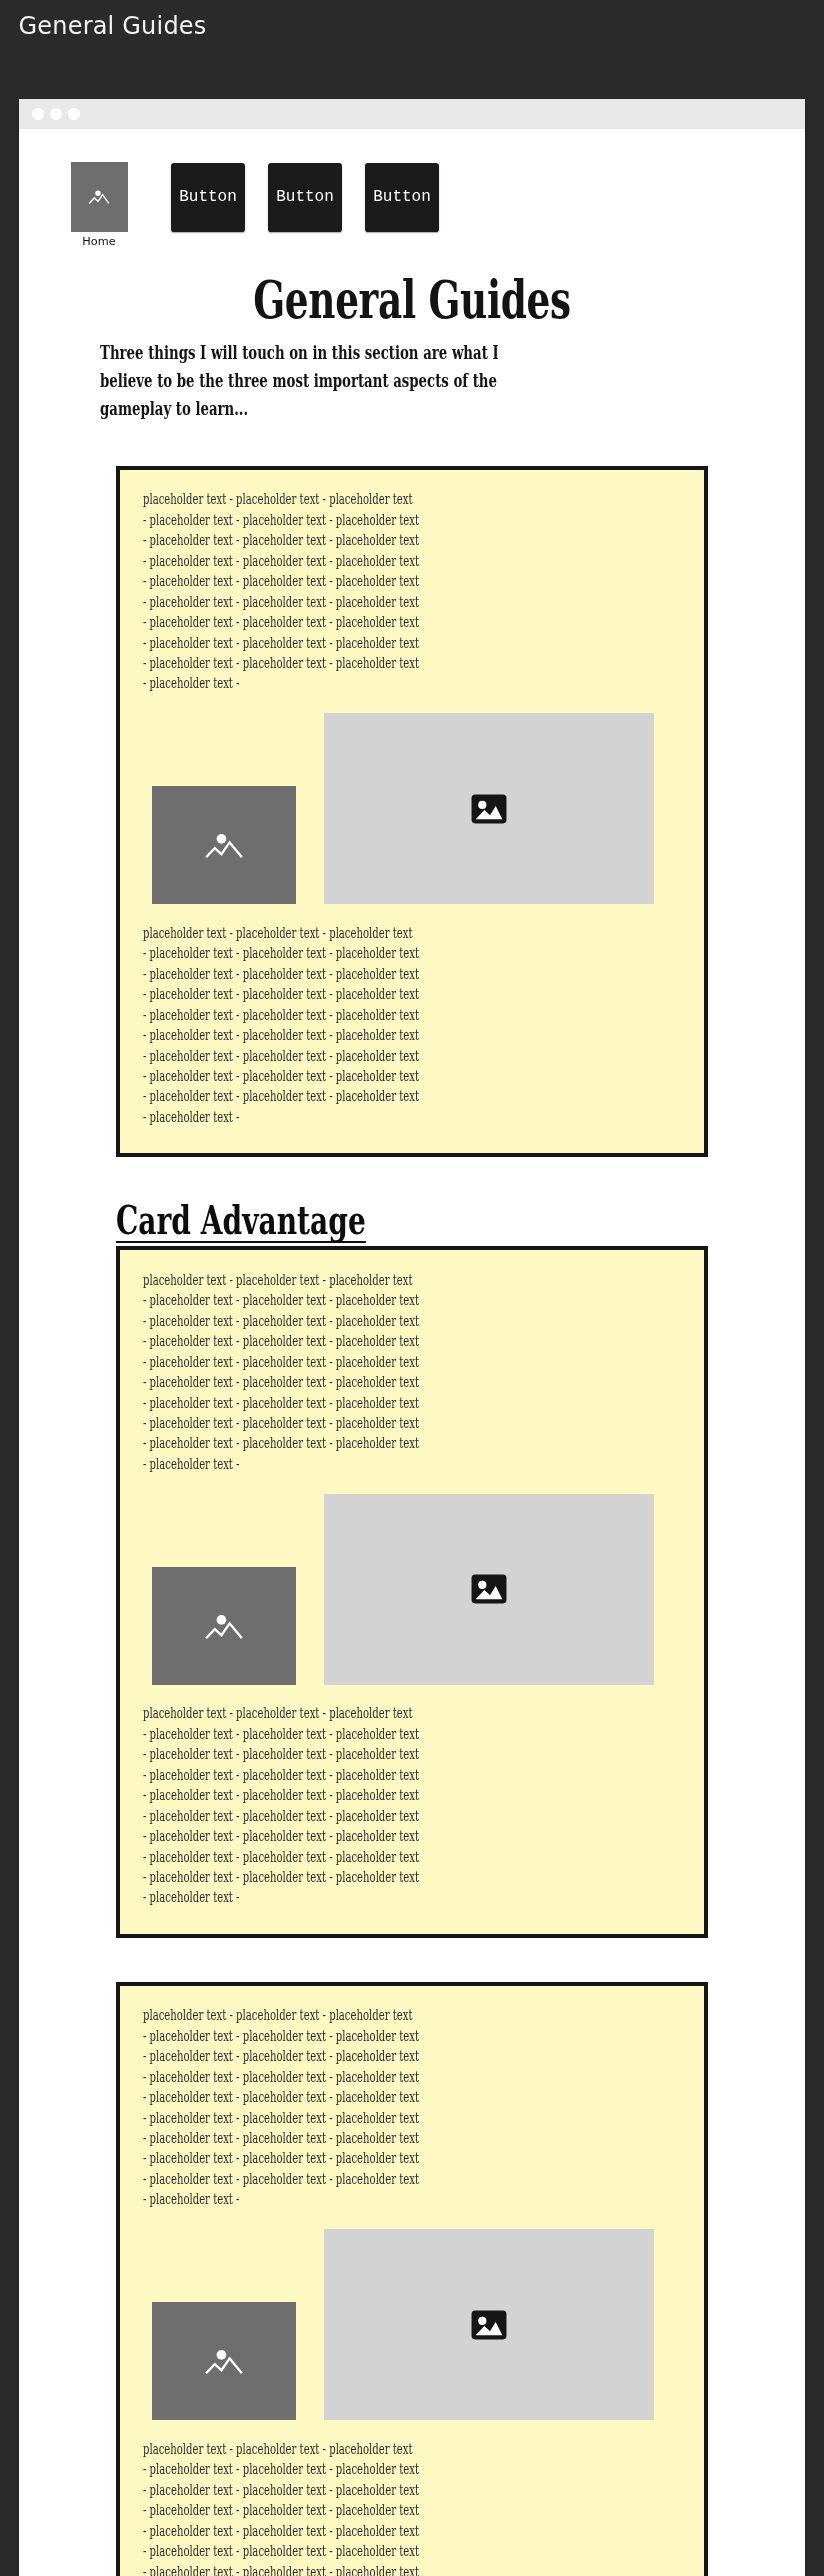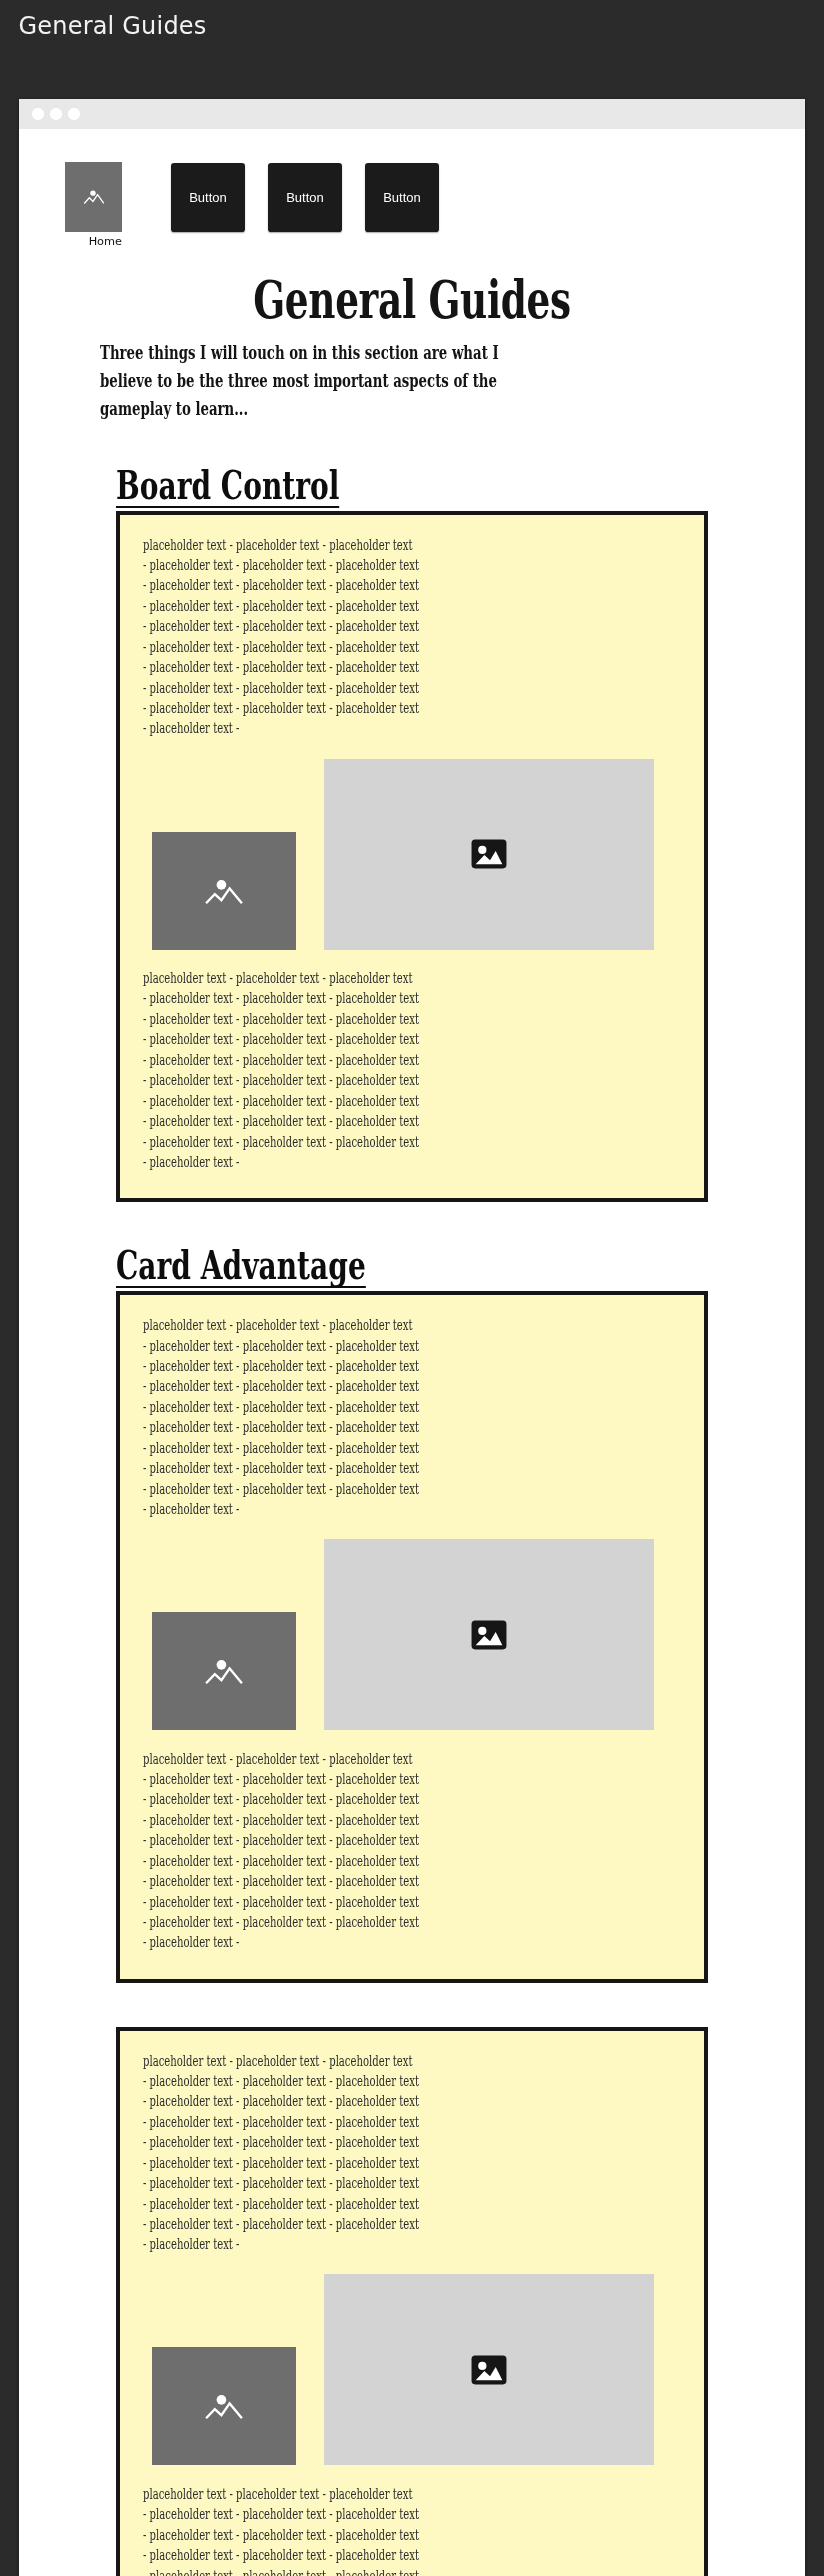--- a/index.html
+++ b/index.html
@@ -70,21 +70,21 @@
     display: flex;
     align-items: flex-start;
     padding: 33px 0 0 57px;
     gap: 0;
   }
 
   .home-block {
     width: 46px;
     display: flex;
     flex-direction: column;
-    align-items: flex-end;
+    align-items: center;
   }
   .home-thumb {
     width: 57px;
     height: 70px;
     background: #6e6e6e;
     display: flex;
     align-items: center;
     justify-content: center;
   }
   .home-label {
@@ -101,22 +101,22 @@
     margin-left: 49px;
     margin-top: 0.5px;
   }
   .nav-button {
     width: 74px;
     height: 69px;
     background: #1b1b1b;
     border: none;
     border-radius: 3.1px;
     color: #ffffff;
-    font-family: Liberation Sans, sans-serif;
-    font-size: 13px;
+    font-family: Liberation Mono, monospace;
+    font-size: 16px;
     font-weight: 400;
     cursor: pointer;
     display: flex;
     align-items: center;
     justify-content: center;
     box-shadow: 0 1px 1.5px rgba(0,0,0,0.35);
   }
 
   
   .page-heading {
@@ -244,21 +244,20 @@
         <button class="nav-button">Button</button>
         <button class="nav-button">Button</button>
       </div>
 
     </div>
 
     <h1 class="page-heading">General Guides</h1>
     <p class="page-intro">Three things I will touch on in this section are what I believe to be the three most important aspects of the gameplay to learn...</p>
 
     <div class="section">
-      <div><span class="section-heading">Board Control</span></div>
       <div class="section-box">
         <div class="ph-block">placeholder text - placeholder text -  placeholder text
 - placeholder text - placeholder text - placeholder text
 - placeholder text - placeholder text - placeholder text
 - placeholder text - placeholder text - placeholder text
 - placeholder text - placeholder text - placeholder text
 - placeholder text - placeholder text - placeholder text
 - placeholder text - placeholder text - placeholder text
 - placeholder text - placeholder text - placeholder text
 - placeholder text - placeholder text - placeholder text

